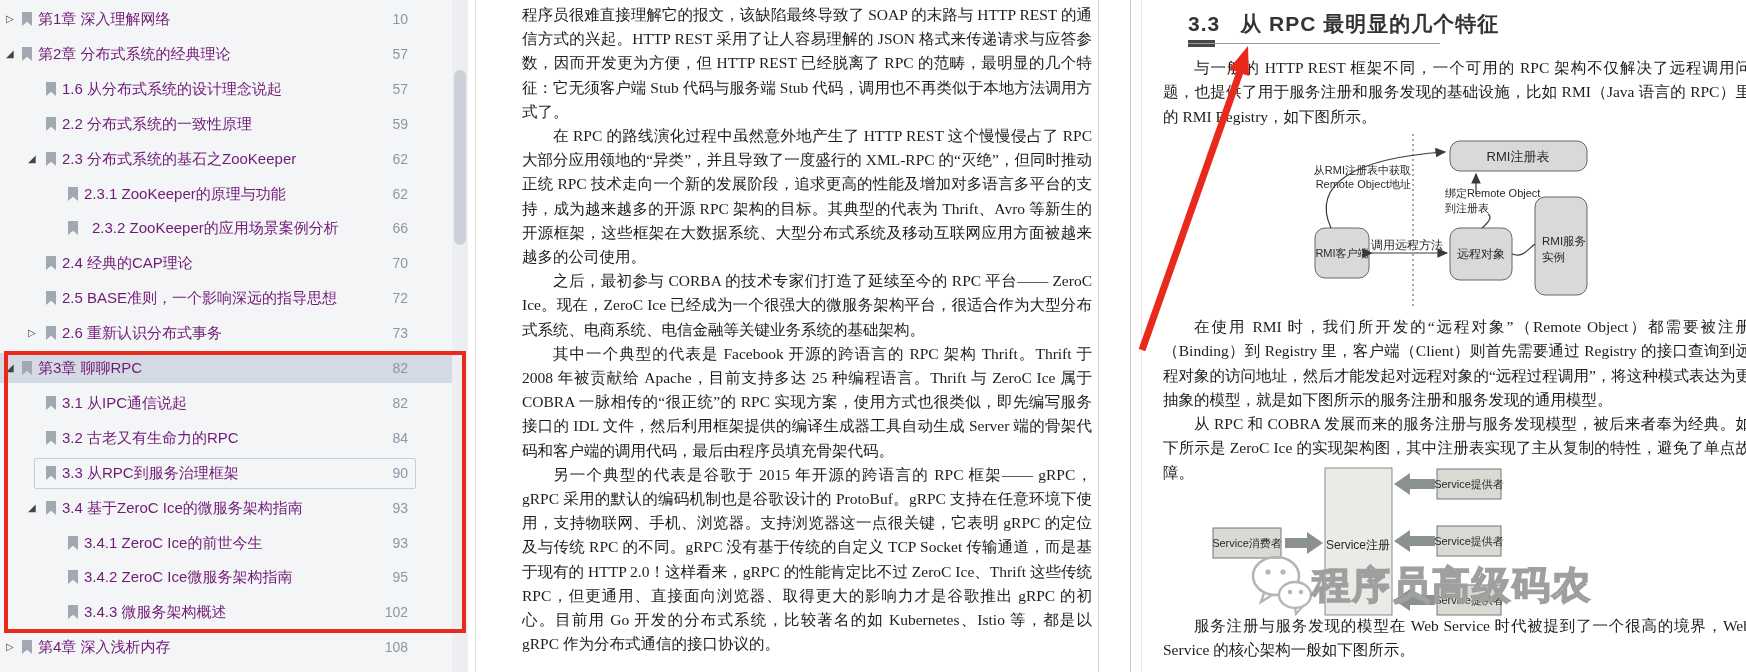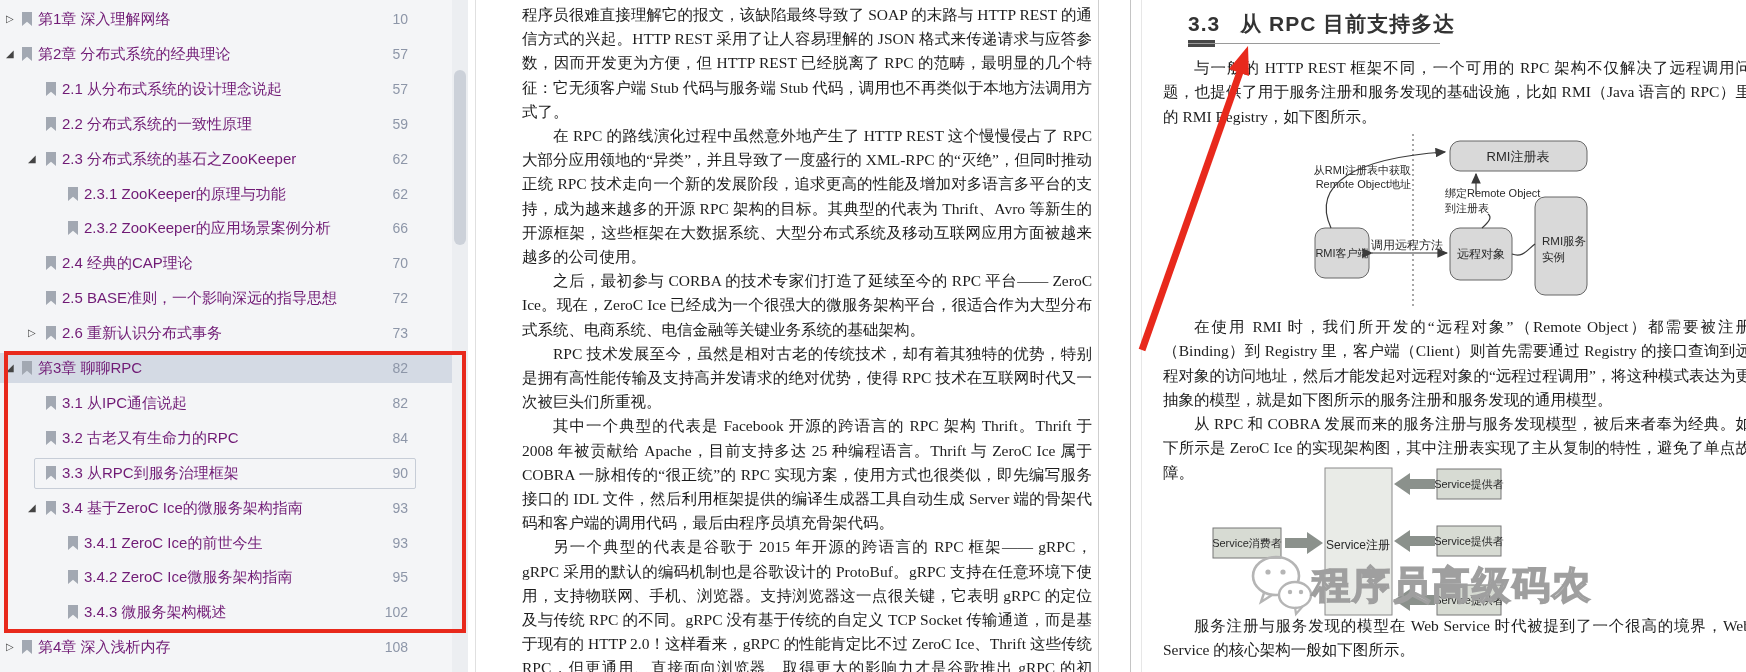--- a/index.html
+++ b/index.html
@@ -71,42 +71,42 @@
       <span class="pg">10</span>
     </div>
     <div class="toc-row" style="top: 39px;">
       <span class="exp" style="left: 6px;">◢</span>
       <span class="bm" style="left: 22px;"></span>
       <span class="lbl" style="left: 38px;">第2章 分布式系统的经典理论</span>
       <span class="pg">57</span>
     </div>
     <div class="toc-row" style="top: 74px;">
       <span class="bm" style="left: 46px;"></span>
-      <span class="lbl" style="left: 62px;">2.1 从分布式系统的设计理念说起</span>
+      <span class="lbl" style="left: 62px;">1.6 从分布式系统的设计理念说起</span>
       <span class="pg">57</span>
     </div>
     <div class="toc-row" style="top: 109px;">
       <span class="bm" style="left: 46px;"></span>
       <span class="lbl" style="left: 62px;">2.2 分布式系统的一致性原理</span>
       <span class="pg">59</span>
     </div>
     <div class="toc-row" style="top: 144px;">
       <span class="exp" style="left: 28px;">◢</span>
       <span class="bm" style="left: 46px;"></span>
       <span class="lbl" style="left: 62px;">2.3 分布式系统的基石之ZooKeeper</span>
       <span class="pg">62</span>
     </div>
     <div class="toc-row" style="top: 179px; padding-left: 44px;">
       <span class="bm" style="left: 68px;"></span>
       <span class="lbl" style="left: 84px;">2.3.1 ZooKeeper的原理与功能</span>
       <span class="pg">62</span>
     </div>
     <div class="toc-row" style="top: 213px;">
       <span class="bm" style="left: 68px;"></span>
-      <span class="lbl" style="left: 84px;">2.3.2 ZooKeeper的应用场景案例分析</span>
+      <span class="lbl" style="left: 92px;">2.3.2 ZooKeeper的应用场景案例分析</span>
       <span class="pg">66</span>
     </div>
     <div class="toc-row" style="top: 248px;">
       <span class="bm" style="left: 46px;"></span>
       <span class="lbl" style="left: 62px;">2.4 经典的CAP理论</span>
       <span class="pg">70</span>
     </div>
     <div class="toc-row" style="top: 283px;">
       <span class="bm" style="left: 46px;"></span>
       <span class="lbl" style="left: 62px;">2.5 BASE准则，一个影响深远的指导思想</span>
@@ -175,28 +175,27 @@
 <div id="page-area">
   <div class="vline" style="left:7px;background:#e0e0e0;"></div>
   <div class="vline" style="left:630px;background:#cfcfcf;"></div>
   <div class="vline" style="left:662px;background:#c4c4c4;"></div>
   <div class="vline" style="left:673px;background:#e7e7e7;"></div>
 
   <div id="left-text">
       <p class="noind">程序员很难直接理解它的报文，该缺陷最终导致了 SOAP 的末路与 HTTP REST 的通信方式的兴起。HTTP REST 采用了让人容易理解的 JSON 格式来传递请求与应答参数，因而开发更为方便，但 HTTP REST 已经脱离了 RPC 的范畴，最明显的几个特征：它无须客户端 Stub 代码与服务端 Stub 代码，调用也不再类似于本地方法调用方式了。</p>
       <p>在 RPC 的路线演化过程中虽然意外地产生了 HTTP REST 这个慢慢侵占了 RPC 大部分应用领地的“异类”，并且导致了一度盛行的 XML-RPC 的“灭绝”，但同时推动正统 RPC 技术走向一个新的发展阶段，追求更高的性能及增加对多语言多平台的支持，成为越来越多的开源 RPC 架构的目标。其典型的代表为 Thrift、Avro 等新生的开源框架，这些框架在大数据系统、大型分布式系统及移动互联网应用方面被越来越多的公司使用。</p>
       <p>之后，最初参与 CORBA 的技术专家们打造了延续至今的 RPC 平台—— ZeroC Ice。现在，ZeroC Ice 已经成为一个很强大的微服务架构平台，很适合作为大型分布式系统、电商系统、电信金融等关键业务系统的基础架构。</p>
-      <p>RPC 技术发展至今，虽然是相对古老的传统技术，却有着其独特的优势，特别是拥有高性能传输及支持高并发请求的绝对优势，使得 RPC 技术在互联网时代又一次被巨头们所重视。</p>
       <p>其中一个典型的代表是 Facebook 开源的跨语言的 RPC 架构 Thrift。Thrift 于 2008 年被贡献给 Apache，目前支持多达 25 种编程语言。Thrift 与 ZeroC Ice 属于 COBRA 一脉相传的“很正统”的 RPC 实现方案，使用方式也很类似，即先编写服务接口的 IDL 文件，然后利用框架提供的编译生成器工具自动生成 Server 端的骨架代码和客户端的调用代码，最后由程序员填充骨架代码。</p>
       <p>另一个典型的代表是谷歌于 2015 年开源的跨语言的 RPC 框架—— gRPC，gRPC 采用的默认的编码机制也是谷歌设计的 ProtoBuf。gRPC 支持在任意环境下使用，支持物联网、手机、浏览器。支持浏览器这一点很关键，它表明 gRPC 的定位及与传统 RPC 的不同。gRPC 没有基于传统的自定义 TCP Socket 传输通道，而是基于现有的 HTTP 2.0！这样看来，gRPC 的性能肯定比不过 ZeroC Ice、Thrift 这些传统 RPC，但更通用、直接面向浏览器、取得更大的影响力才是谷歌推出 gRPC 的初心。目前用 Go 开发的分布式系统，比较著名的如 Kubernetes、Istio 等，都是以 gRPC 作为分布式通信的接口协议的。</p>
     </div>
 
   <div id="right-page">
     <div id="rp-heading">
-      <span class="num">3.3</span><span>从 RPC 目前支持多达</span>
+      <span class="num">3.3</span><span>从 RPC 最明显的几个特征</span>
     </div>
     <div id="rp-rule-dark"></div>
     <div id="rp-rule-thin"></div>
 
     <p class="rp-par" id="rp-p0">与一般的 HTTP REST 框架不同，一个可用的 RPC 架构不仅解决了远程调用问题，也提供了用于服务注册和服务发现的基础设施，比如 RMI（Java 语言的 RPC）里的 RMI Registry，如下图所示。</p>
     <p class="rp-par" id="rp-p1">在使用 RMI 时，我们所开发的“远程对象”（Remote Object）都需要被注册（Binding）到 Registry 里，客户端（Client）则首先需要通过 Registry 的接口查询到远程对象的访问地址，然后才能发起对远程对象的“远程过程调用”，将这种模式表达为更抽象的模型，就是如下图所示的服务注册和服务发现的通用模型。</p>
     <p class="rp-par" id="rp-p2">从 RPC 和 COBRA 发展而来的服务注册与服务发现模型，被后来者奉为经典。如下所示是 ZeroC Ice 的实现架构图，其中注册表实现了主从复制的特性，避免了单点故障。</p>
     <p class="rp-par" id="rp-p3">服务注册与服务发现的模型在 Web Service 时代被提到了一个很高的境界，Web Service 的核心架构一般如下图所示。</p>
 
     <svg class="diag" style="left:100px;top:120px;" width="500" height="192" viewBox="0 0 500 192">

